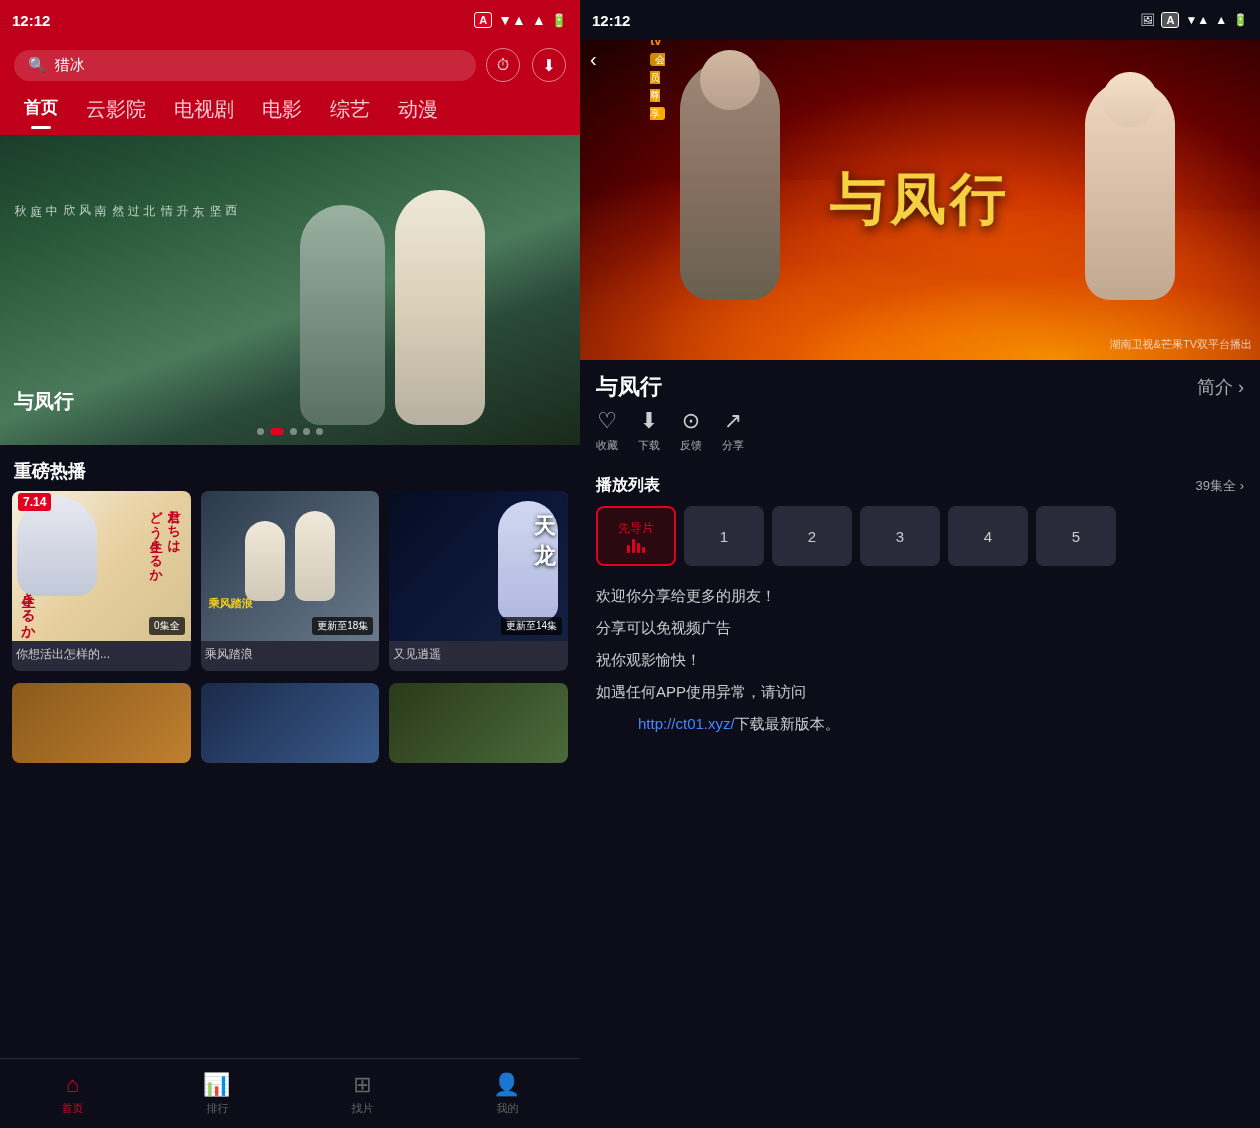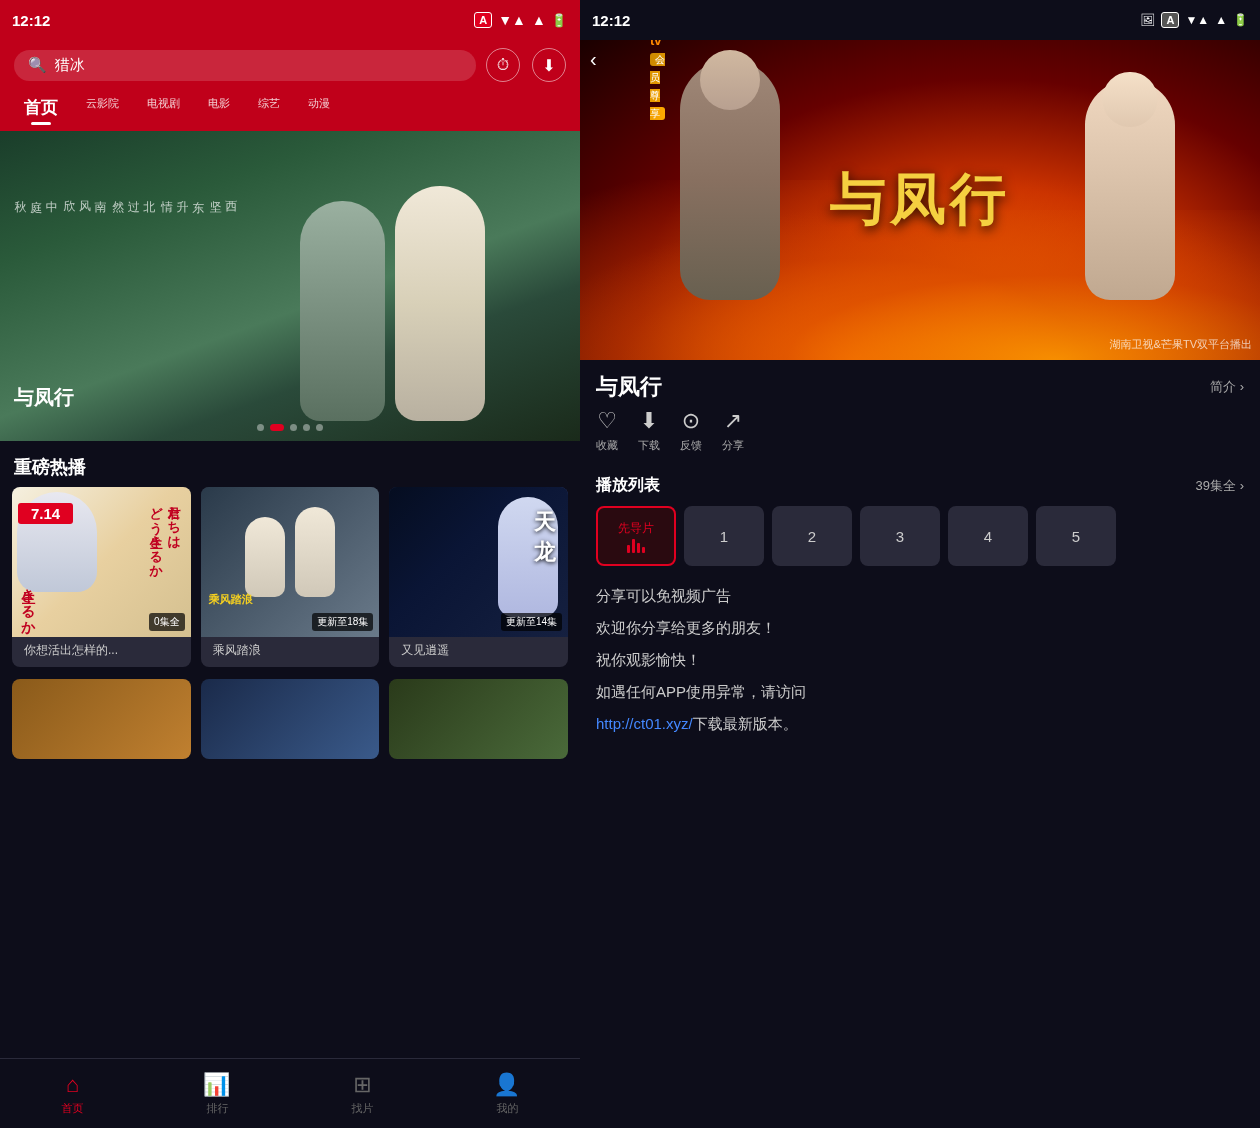--- a/index.html
+++ b/index.html
@@ -96,21 +96,21 @@
     }
 
     .nav-tabs {
       background: #c0001a;
       display: flex;
       padding: 0 10px 8px;
       gap: 0;
     }
     .nav-tab {
       color: rgba(255,255,255,0.8);
-      font-size: 11px;
+      font-size: 20px;
       padding: 4px 14px;
       cursor: pointer;
       position: relative;
     }
     .nav-tab.active {
       color: #fff;
       font-weight: bold;
       font-size: 17px;
     }
     .nav-tab.active::after {
@@ -261,43 +261,43 @@
       position: absolute;
       right: 10px;
       top: 10px;
       width: 60px;
       height: 120px;
       background: linear-gradient(180deg, #d0d8f0 0%, #b0b8e0 100%);
       border-radius: 30px 30px 15px 15px;
     }
     .badge-date {
       position: absolute;
-      top: 16px;
+      top: 2px;
       left: 6px;
       background: #e00020;
       color: #fff;
-      font-size: 15px;
-      padding: 2px 13px;
+      font-size: 12px;
+      padding: 2px 5px;
       border-radius: 3px;
       font-weight: bold;
     }
     .badge-count {
       position: absolute;
       bottom: 6px;
       right: 6px;
       background: rgba(0,0,0,0.7);
       color: #fff;
       font-size: 10px;
       padding: 2px 5px;
       border-radius: 3px;
     }
     .hot-item-name {
       color: #ccc;
       font-size: 12px;
-      padding: 5px 12px 8px;
+      padding: 5px 4px 8px;
       white-space: nowrap;
       overflow: hidden;
       text-overflow: ellipsis;
     }
 
     .more-row {
       display: flex;
       gap: 10px;
       padding: 12px 12px 0;
     }
@@ -435,21 +435,21 @@
       align-items: center;
       margin-bottom: 6px;
     }
     .detail-title {
       color: #fff;
       font-size: 22px;
       font-weight: bold;
     }
     .detail-intro {
       color: #aaa;
-      font-size: 13px;
+      font-size: 18px;
       display: flex;
       align-items: center;
       gap: 4px;
     }
     .detail-meta-row {
       display: flex;
       align-items: center;
       gap: 8px;
       margin-bottom: 12px;
     }
@@ -561,20 +561,21 @@
     }
     .ann-line {
       color: #ccc;
       font-size: 15px;
       margin-bottom: 8px;
       line-height: 1.6;
     }
     .ann-link {
       color: #4488ff;
       font-size: 15px;
+      margin-left: 42px;
     }
 
     
     .right-panel::-webkit-scrollbar { display: none; }
   </style>
 </head>
 <body>
 
 <div class="left-panel">
 
@@ -796,22 +797,22 @@
       </button>
       <button class="ep-btn">1</button>
       <button class="ep-btn">2</button>
       <button class="ep-btn">3</button>
       <button class="ep-btn">4</button>
       <button class="ep-btn">5</button>
     </div>
   </div>
 
   <div class="announcement-section">
+    <div class="ann-line">欢迎你分享给更多的朋友！</div>
     <div class="ann-line">分享可以免视频广告</div>
-    <div class="ann-line">欢迎你分享给更多的朋友！</div>
     <div class="ann-line">祝你观影愉快！</div>
     <div class="ann-line">如遇任何APP使用异常，请访问</div>
     <div class="ann-line">
       <span class="ann-link">http://ct01.xyz/</span>下载最新版本。
     </div>
   </div>
 
 </div>
 
 </body></html>

